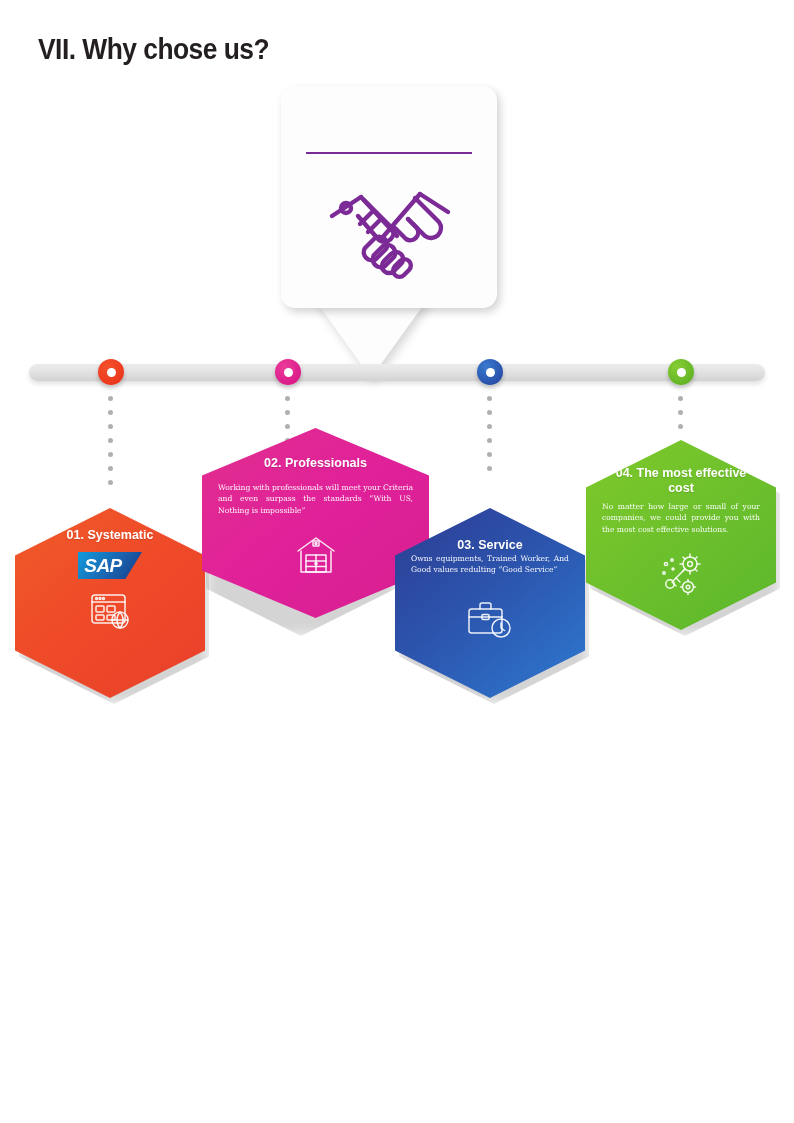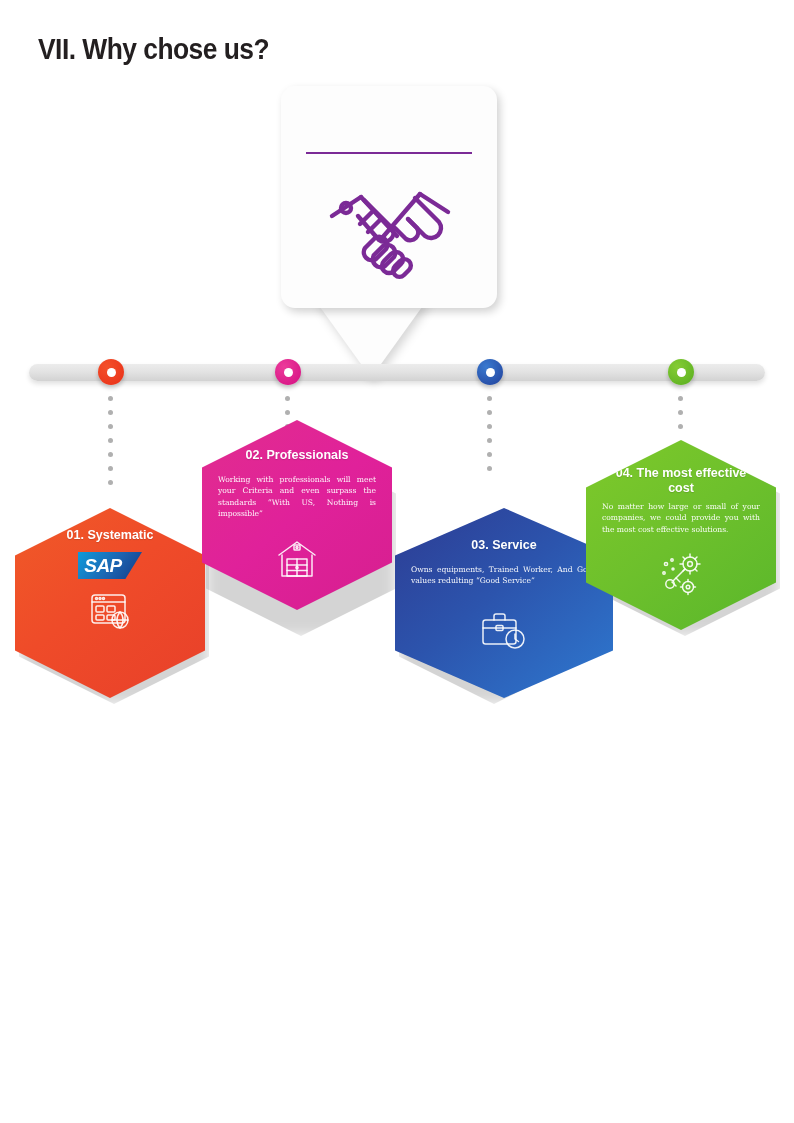--- a/index.html
+++ b/index.html
@@ -318,45 +318,45 @@
           <rect x="18" y="25" width="8" height="5" rx="1"></rect>
           <circle cx="31" cy="30" r="8" fill="none"></circle>
           <path d="M23 30 H39"></path>
           <path d="M31 22 a12 12 0 0 1 0 16 a12 12 0 0 1 0 -16"></path>
         </svg>
       </div>
     </div>
   </div>
 
   <div class="hex-shadow" style="left:206px;top:368px;"></div>
-  <div class="hex" id="hex-2" style="left:202px;top:342px;">
+  <div class="hex" id="hex-2" style="left:202px;top:350px;padding-left:37px;">
     <div class="hex-inner">
       <div class="hex-title" style="margin-top:28px;">02. Professionals</div>
       <div class="hex-body" style="margin-top:11px;">Working with professionals will meet your Criteria and even surpass the standards “With US, Nothing is impossible”</div>
       <div class="hex-icon" style="margin-top:16px;width:46px;height:46px;">
         <svg viewBox="0 0 46 46" width="46" height="46" fill="none" stroke="rgba(255,255,255,0.9)" stroke-width="1.5" stroke-linecap="round" stroke-linejoin="round">
           <path d="M5 19 L23 6 L41 19"></path>
           <path d="M8 19 V40 H38 V19"></path>
           <rect x="20" y="9" width="6" height="5" rx="0.8"></rect>
           <circle cx="23" cy="11.5" r="1"></circle>
           <rect x="13" y="23" width="20" height="17"></rect>
           <path d="M23 23 V40"></path>
           <path d="M13 29 H33"></path>
           <path d="M13 34.5 H33"></path>
           <circle cx="23" cy="31.5" r="1.1"></circle>
         </svg>
       </div>
     </div>
   </div>
 
   <div class="hex-shadow" style="left:399px;top:436px;"></div>
-  <div class="hex" id="hex-3" style="left:395px;top:430px;padding-left:28px;">
+  <div class="hex" id="hex-3" style="left:395px;top:430px;">
     <div class="hex-inner">
       <div class="hex-title" style="margin-top:30px;">03. Service</div>
-      <div class="hex-body" style="margin-top:11px;">Owns equipments, Trained Worker, And Good values redulting “Good Service”</div>
+      <div class="hex-body" style="">Owns equipments, Trained Worker, And Good values redulting “Good Service”</div>
       <div class="hex-icon" style="margin-top:21px;width:52px;height:44px;">
         <svg viewBox="0 0 52 44" width="52" height="44" fill="none" stroke="rgba(255,255,255,0.9)" stroke-width="1.5" stroke-linecap="round" stroke-linejoin="round">
           <rect x="5" y="12" width="33" height="24" rx="2.5"></rect>
           <path d="M16 12 V8 a2 2 0 0 1 2 -2 h7 a2 2 0 0 1 2 2 v4"></path>
           <path d="M5 20 H38"></path>
           <rect x="18" y="17.5" width="7" height="5" rx="1"></rect>
           <circle cx="37" cy="31" r="9"></circle>
           <path d="M37 26 V31 L40.5 33.5"></path>
         </svg>
       </div>

